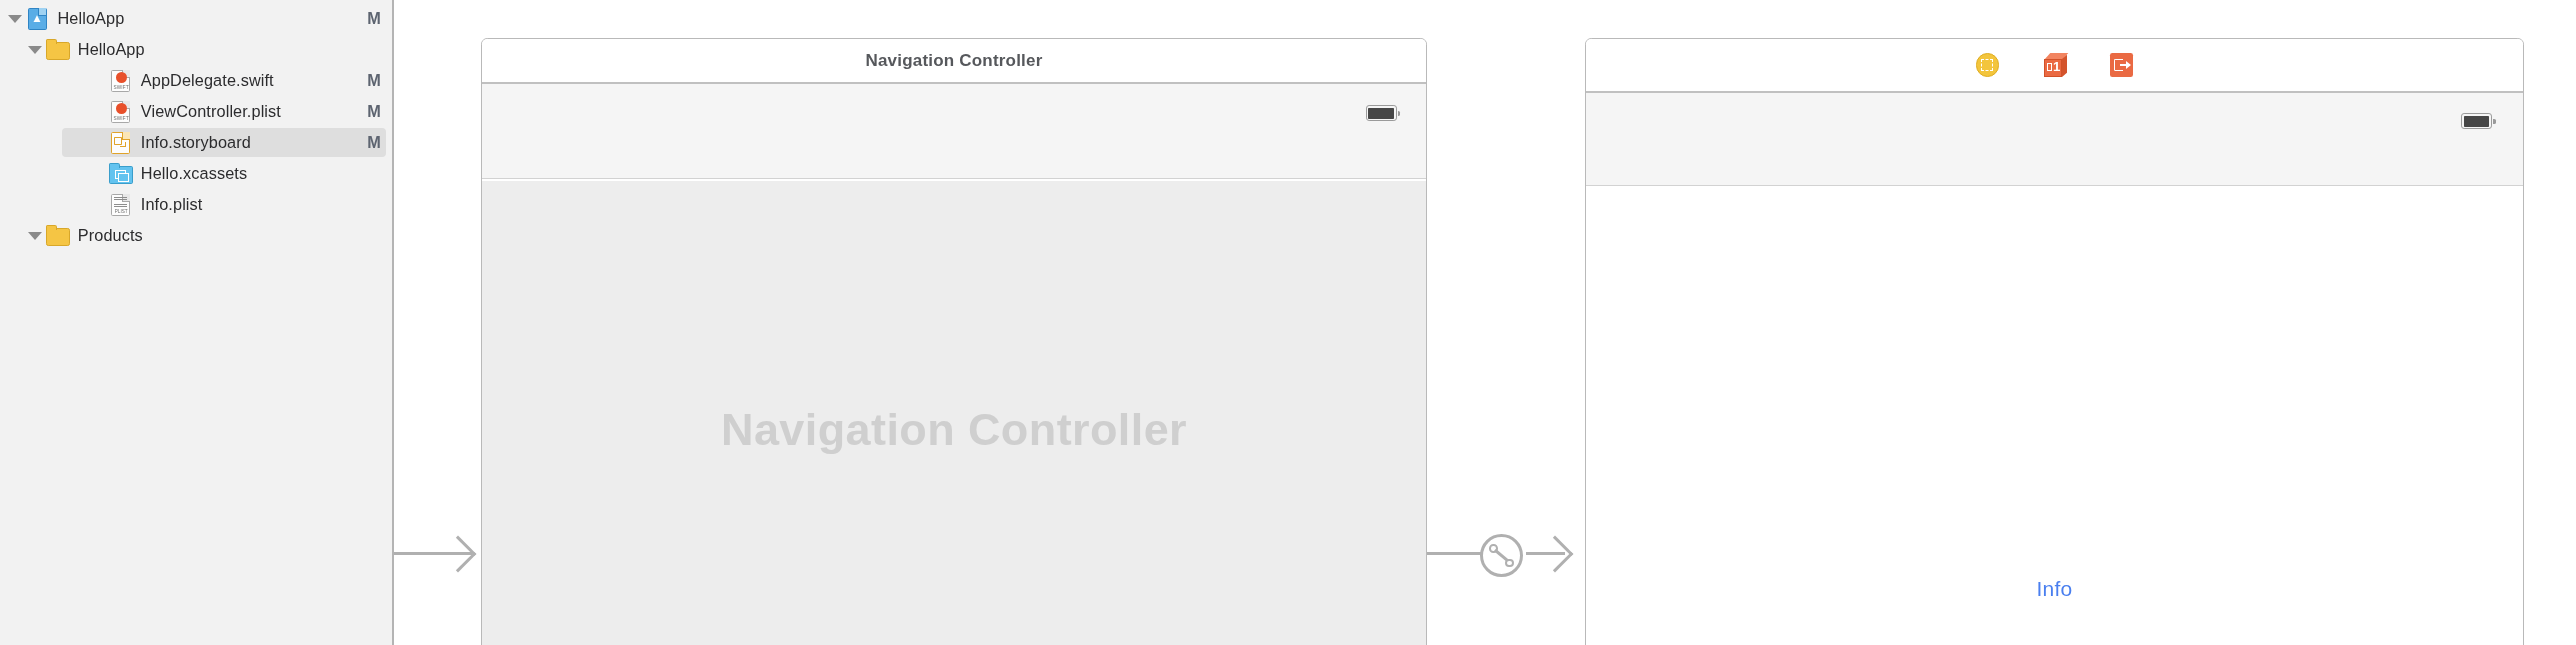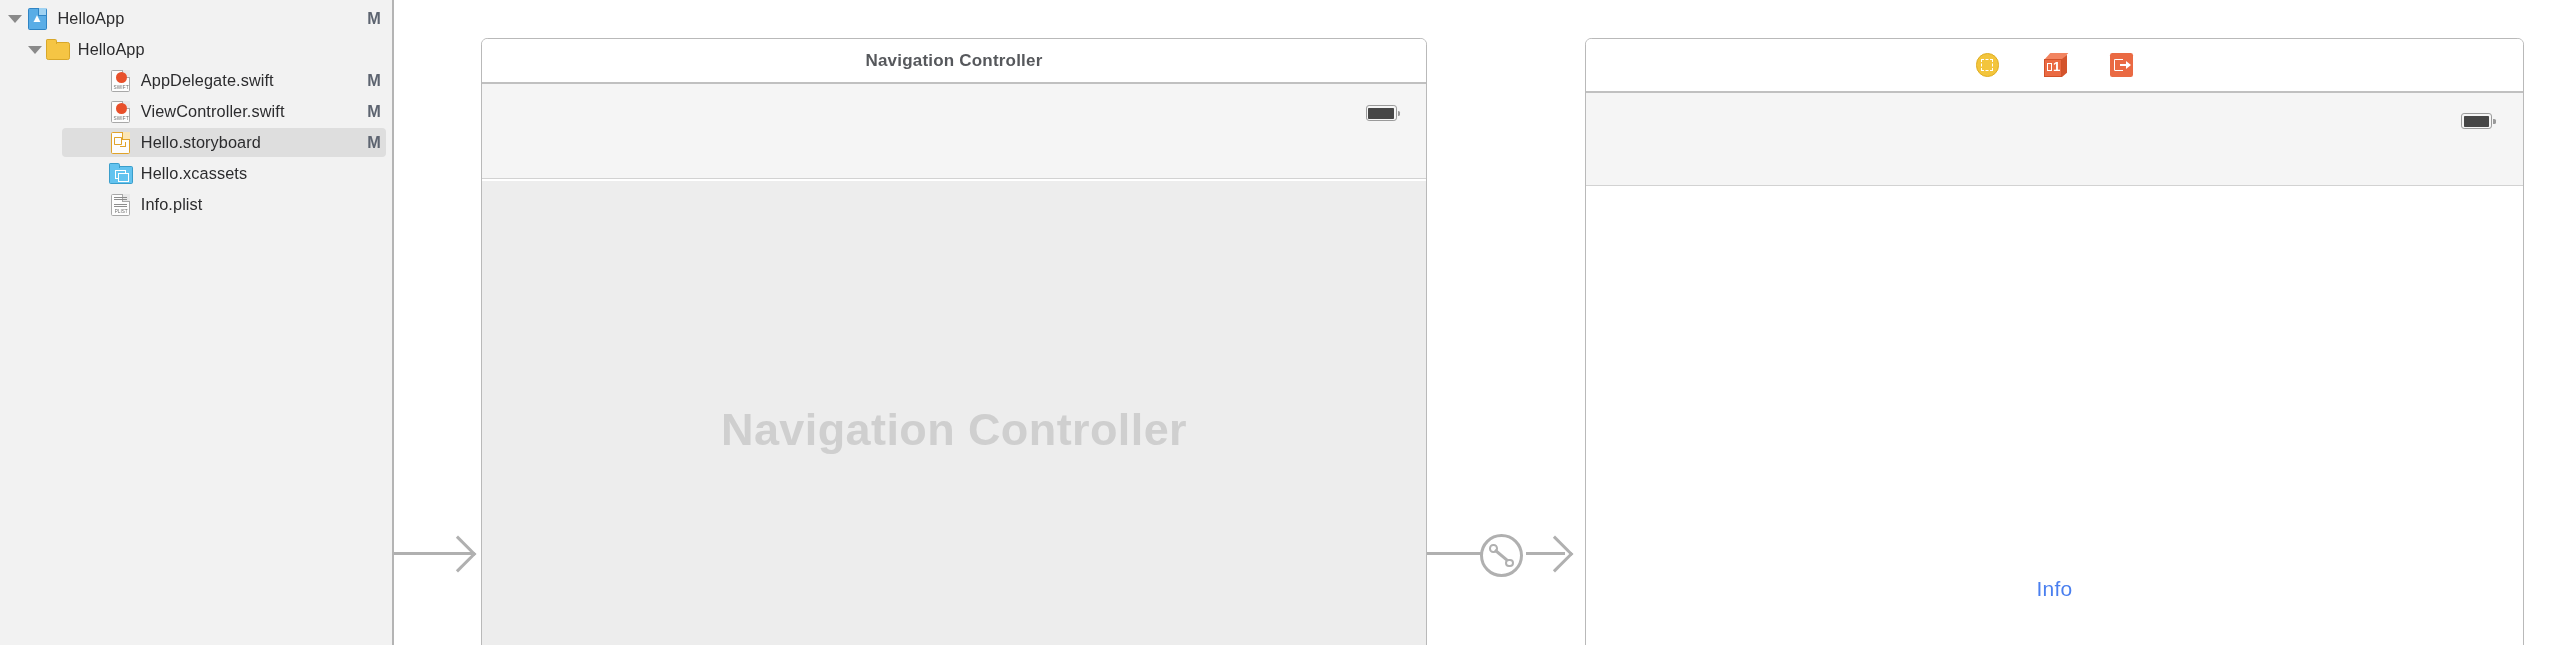--- a/index.html
+++ b/index.html
@@ -557,32 +557,32 @@
     </div>
 
     <div class="nav-row ind2">
       <div class="nav-hl"></div>
       <div class="twisty hidden"></div>
       <div class="nav-icon icon-swift">
         <div class="ic-doc"></div>
           <div class="glyph"></div>
           <div class="sub">SWIFT</div>
       </div>
-      <span class="nav-label">ViewController.swift</span>
+      <span class="nav-label">ViewController.plist</span>
       <span class="nav-status">M</span>
     </div>
 
     <div class="nav-row ind2 selected">
       <div class="nav-hl"></div>
       <div class="twisty hidden"></div>
       <div class="nav-icon icon-storyboard">
         <div class="ic-doc"></div>
           <div class="glyph"></div>
       </div>
-      <span class="nav-label">Hello.storyboard</span>
+      <span class="nav-label">Info.storyboard</span>
       <span class="nav-status">M</span>
     </div>
 
     <div class="nav-row ind2">
       <div class="nav-hl"></div>
       <div class="twisty hidden"></div>
       <div class="nav-icon icon-xcassets">
         <div class="fd"></div>
           <div class="sq"></div>
           <div class="sq2"></div>
@@ -597,20 +597,31 @@
       <div class="twisty hidden"></div>
       <div class="nav-icon icon-plist">
         <div class="ic-doc"></div>
           <div class="glyph"></div>
           <div class="sub">PLIST</div>
       </div>
       <span class="nav-label">Info.plist</span>
       <span class="nav-status"></span>
     </div>
 
+    <div class="nav-row ind1">
+      <div class="nav-hl"></div>
+      <div class="twisty">
+          <div class="tri"></div>
+        </div>
+      <div class="nav-icon icon-folder">
+          <div class="fd"></div>
+        </div>
+      <span class="nav-label">Products</span>
+      <span class="nav-status"></span>
+    </div>
 
 
   </div>
 
   <div id="canvas">
 
     <div class="conn" id="entry-point">
       <div class="conn-line"></div>
       <div class="arrowhead"></div>
     </div>

